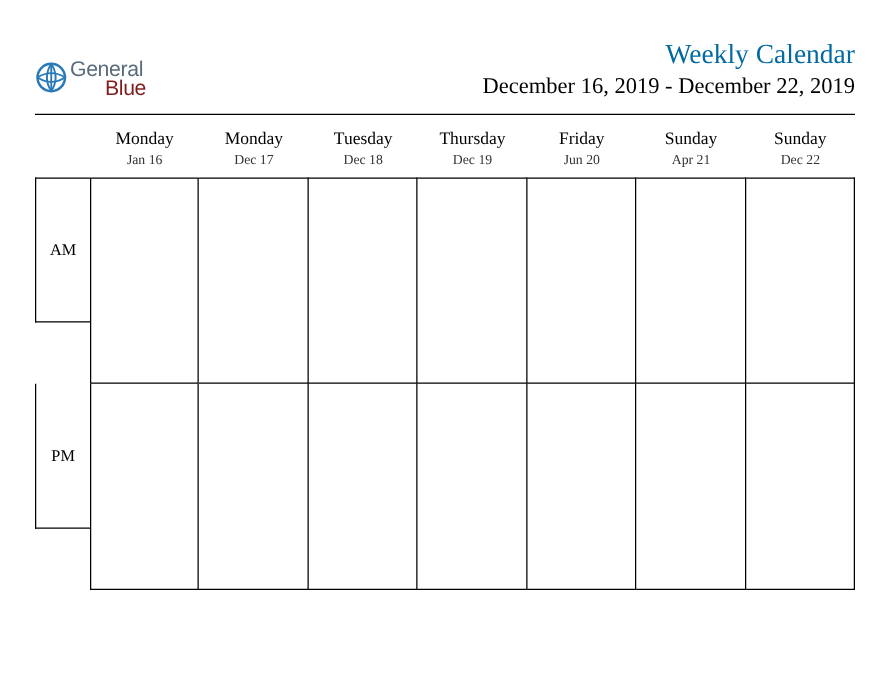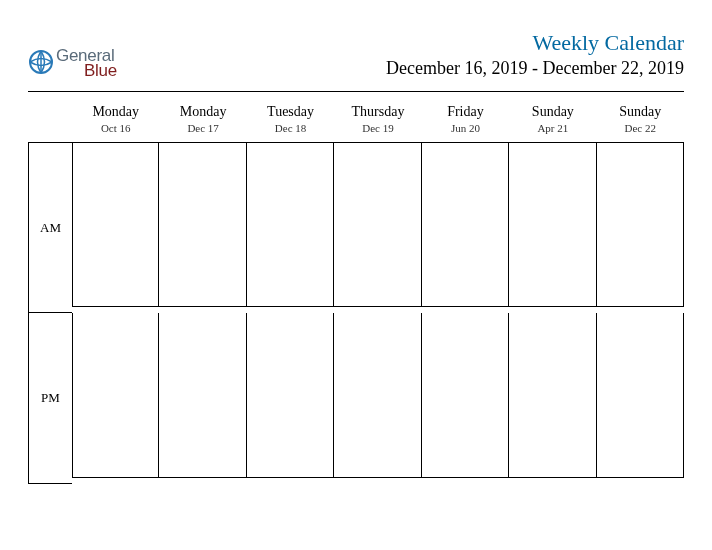--- a/index.html
+++ b/index.html
@@ -73,21 +73,21 @@
       color: #333;
     }
     .row-label {
       display: flex;
       align-items: center;
       justify-content: center;
       font-size: 13px;
       color: #000;
       border: 1px solid #000;
       border-right: none;
-      height: 171px;
+      height: 116px;
     }
     .row-label.pm {
       border-top: none;
     }
     .cell {
       border: 1px solid #000;
       border-left: none;
       height: 165px;
     }
     .cell.first-col {
@@ -125,21 +125,21 @@
     <div class="date-range">December 16, 2019 - December 22, 2019</div>
   </div>
 </div>
 
 <hr class="divider">
 
 <div class="calendar">
   <div class="corner"></div>
   <div class="day-header">
     <div class="day-name">Monday</div>
-    <div class="day-date">Oct 16</div>
+    <div class="day-date">Jan 16</div>
   </div>
   <div class="day-header">
     <div class="day-name">Monday</div>
     <div class="day-date">Dec 17</div>
   </div>
   <div class="day-header">
     <div class="day-name">Tuesday</div>
     <div class="day-date">Dec 18</div>
   </div>
   <div class="day-header">

